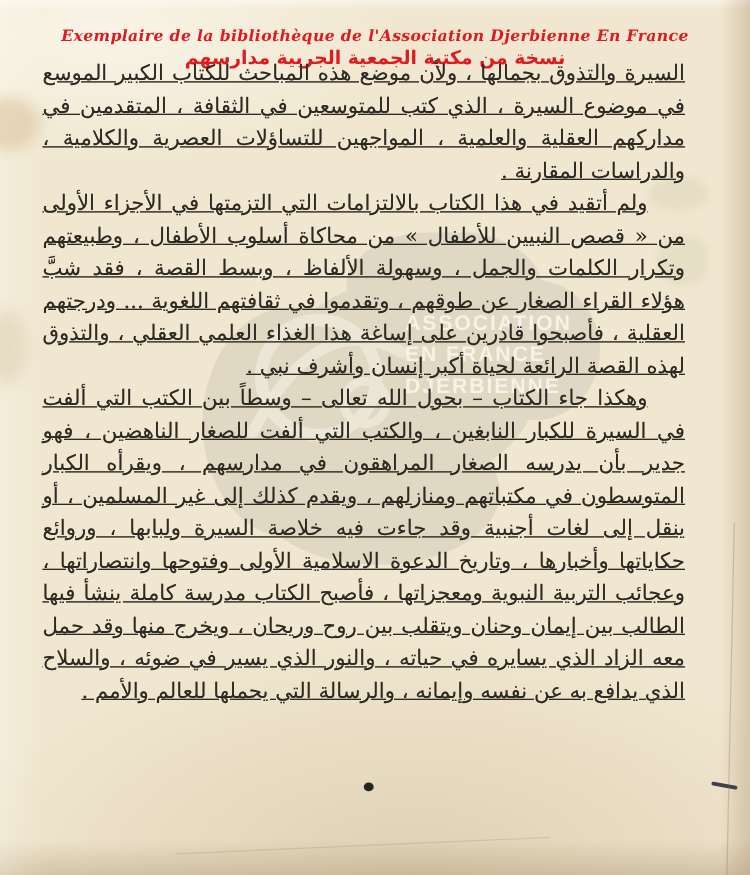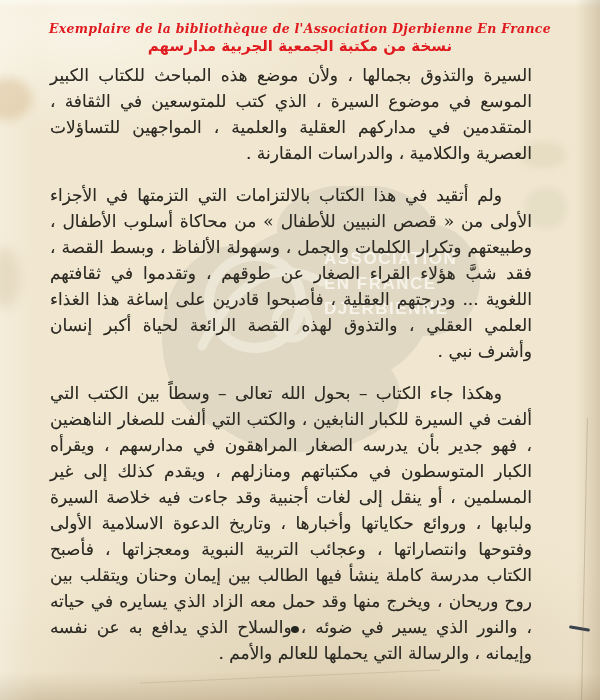--- a/index.html
+++ b/index.html
@@ -34,21 +34,21 @@
     font-weight:bold;font-size:17px;line-height:25px;letter-spacing:1.5px;
     color:rgba(250,248,240,0.82);text-align:left;margin-left:36px;
   }
   
   .content{
     position:absolute;left:34px;top:46px;width:514px;
     direction:rtl;text-align:justify;
     font-size:17px;line-height:26px;color:#2c2a23;
     text-shadow:0 0 0.4px rgba(44,42,35,0.4);
   }
-  .content p{margin:16px;}
+  .content p{margin:0;text-decoration:underline;}
   .content p.indent{text-indent:30px;}
   
   .ink-dot{
     position:absolute;left:291px;top:626px;width:8px;height:7px;border-radius:50%;
     background:radial-gradient(circle at 45% 45%, #23251e 55%, #4a4c40 85%, rgba(74,76,64,0));
   }
   .pen-mark{
     position:absolute;left:569px;top:627px;width:21px;height:3px;border-radius:2px;
     background:#39424d;transform:rotate(10deg);
   }

